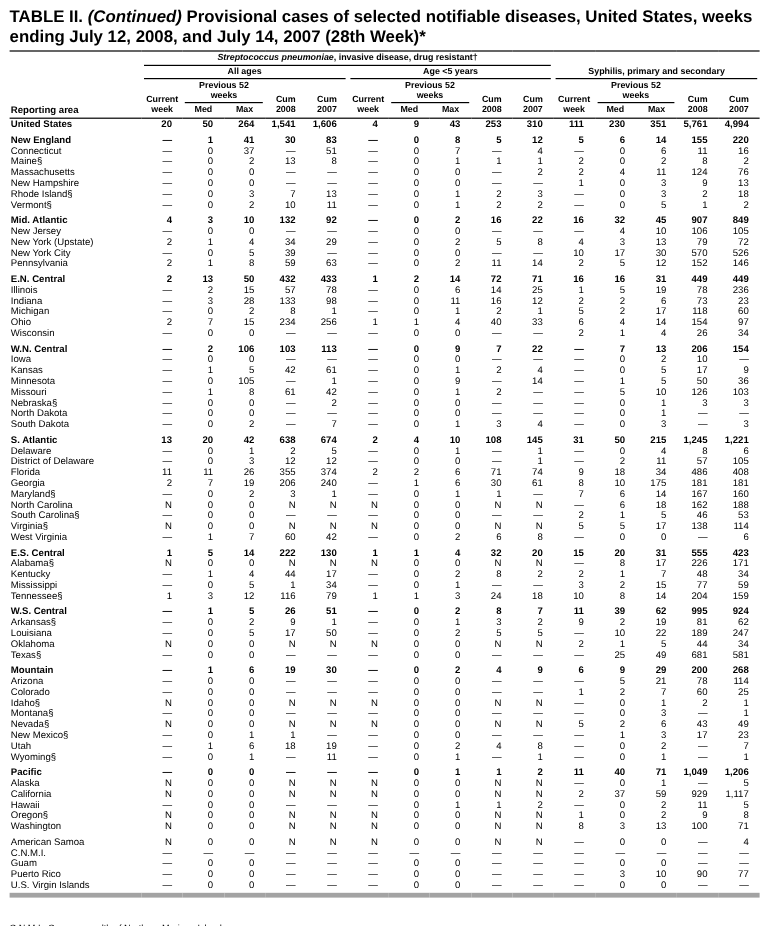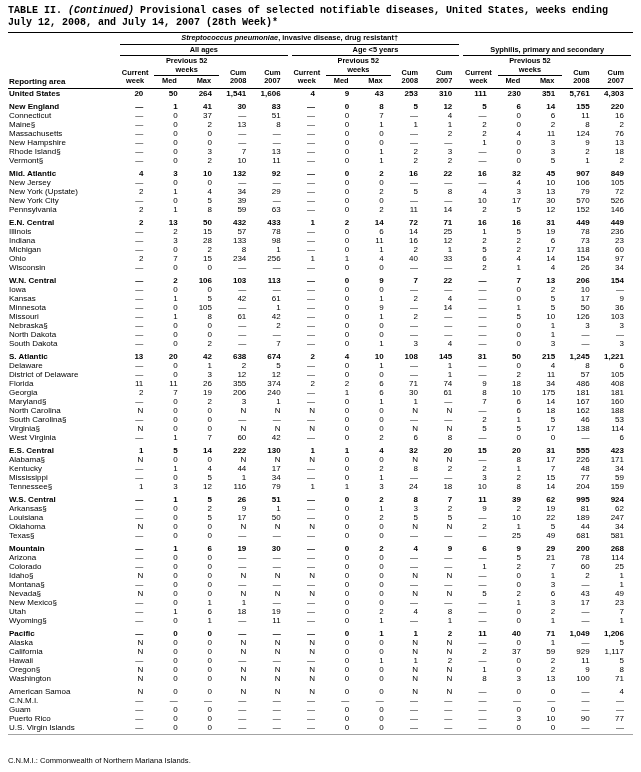--- a/index.html
+++ b/index.html
@@ -2,37 +2,37 @@
 <html><head>
 <meta charset="utf-8">
 <style>
   html, body { margin: 0; padding: 0; }
   body {
     width: 641px; height: 772px; background: #ffffff; color: #000000;
     font-family: "Liberation Sans", "DejaVu Sans", sans-serif;
     overflow: hidden;
   }
   .page { padding: 5px 8px 0 8px; }
-  .title { font-size: 10px; font-weight: bold; line-height: 1.22; margin-bottom: 3px; font-family: Liberation Mono, monospace; }
+  .title { font-size: 14px; font-weight: bold; line-height: 1.22; margin-bottom: 3px; }
   .title .it { font-style: italic; }
   table { width: 100%; border-collapse: collapse; table-layout: fixed; border-top: 1px solid #000; }
   col.c-area { width: 110px; }
   th { font-size: 7.4px; font-weight: bold; padding: 0; vertical-align: bottom; text-align: center; line-height: 1.15; }
   th.grp { padding: 1px 2px 0 2px; }
   th.grp .lbl { display: block; border-bottom: 1px solid #000; padding-bottom: 1px; }
   th.grp .lbl i { font-style: italic; }
   th.colh { padding: 1px 1px 2px 1px; }
   th.bb { border-bottom: 1px solid #000; }
   th.area-h { text-align: left; vertical-align: bottom; padding: 0 0 2px 1px; font-size: 8px; }
   td { font-size: 8px; line-height: 9px; padding: 0; vertical-align: bottom; white-space: nowrap; overflow: hidden; }
   td.area { text-align: left; padding-left: 1px; }
   td.num { text-align: right; padding-right: 9px; }
   tr.bold td { font-weight: bold; }
   tr.gap td { padding-top: 4px; }
-  tbody tr:last-child td { border-bottom: 1px solid #a3a3a3; padding-bottom: 2px; }
+  tbody tr:last-child td { border-bottom: 4px solid #a3a3a3; padding-bottom: 2px; }
   .footnotes { font-size: 7.6px; line-height: 1.28; margin-top: 2px; white-space: pre-wrap; }
 </style>
 </head>
 <body>
 
 <div class="page">
 
   <div class="title"><span>TABLE II. </span><span class="it">(Continued)</span><span> Provisional cases of selected notifiable diseases, United States, weeks ending July 12, 2008, and July 14, 2007 (28th Week)*</span></div>
 
   <table>
@@ -113,21 +113,21 @@
           <td class="num">1,606</td>
           <td class="num">4</td>
           <td class="num">9</td>
           <td class="num">43</td>
           <td class="num">253</td>
           <td class="num">310</td>
           <td class="num">111</td>
           <td class="num">230</td>
           <td class="num">351</td>
           <td class="num">5,761</td>
-          <td class="num">4,303</td>
+          <td class="num">4,994</td>
         </tr>
         <tr class="bold gap">
           <td class="area">New England</td>
           <td class="num">—</td>
           <td class="num">1</td>
           <td class="num">41</td>
           <td class="num">30</td>
           <td class="num">83</td>
           <td class="num">—</td>
           <td class="num">0</td>

